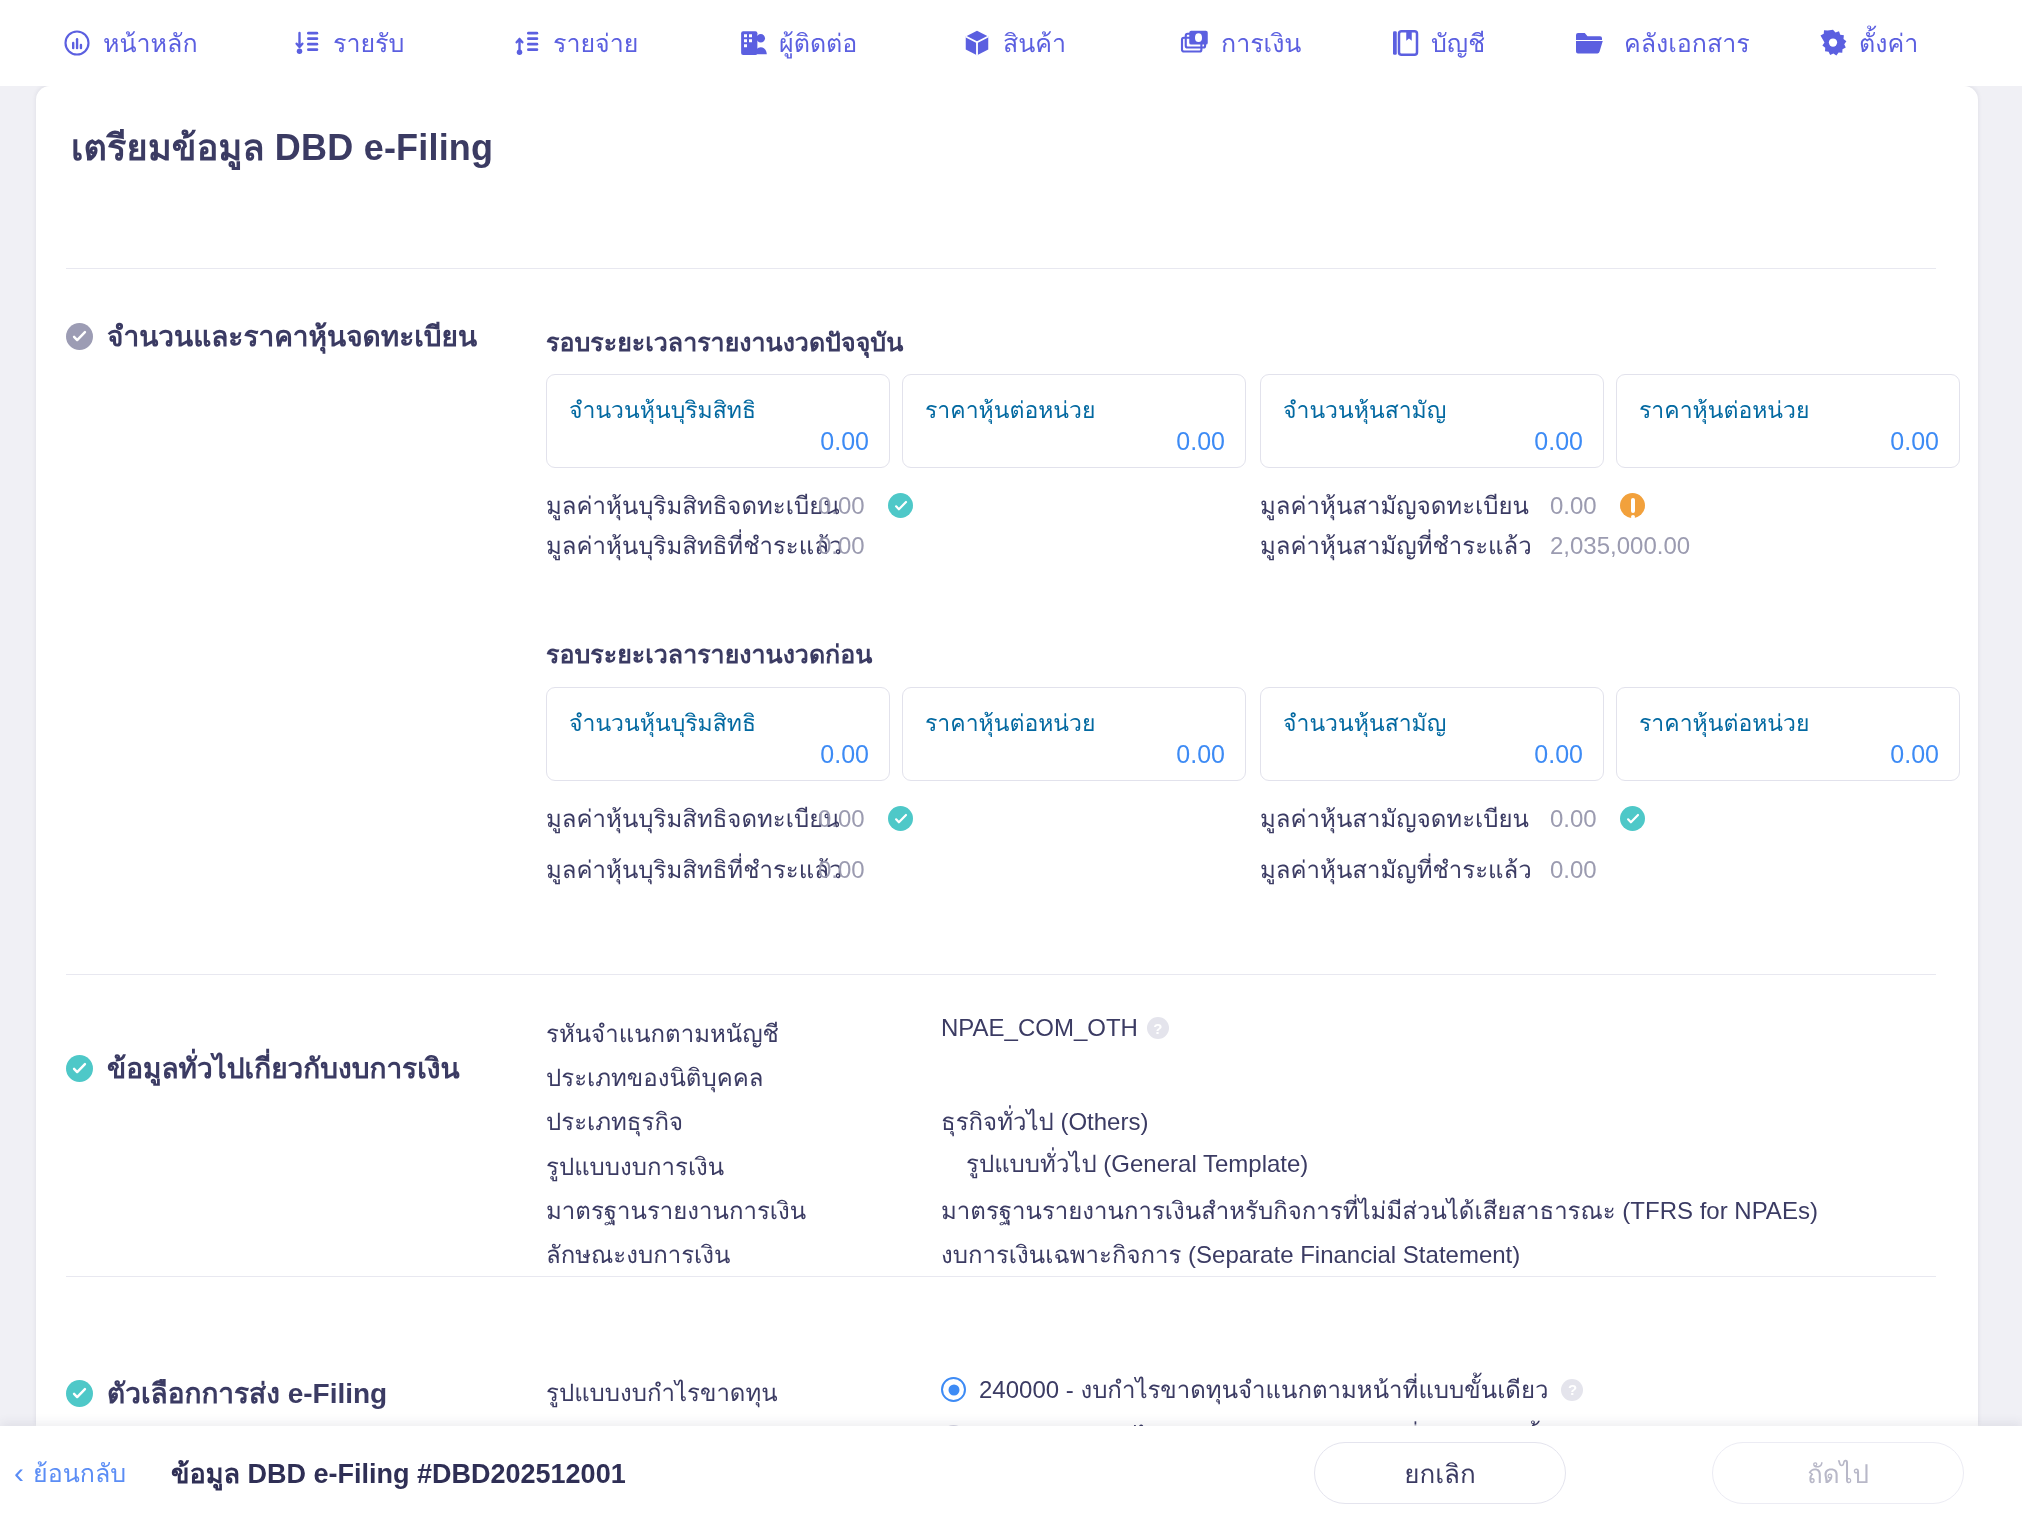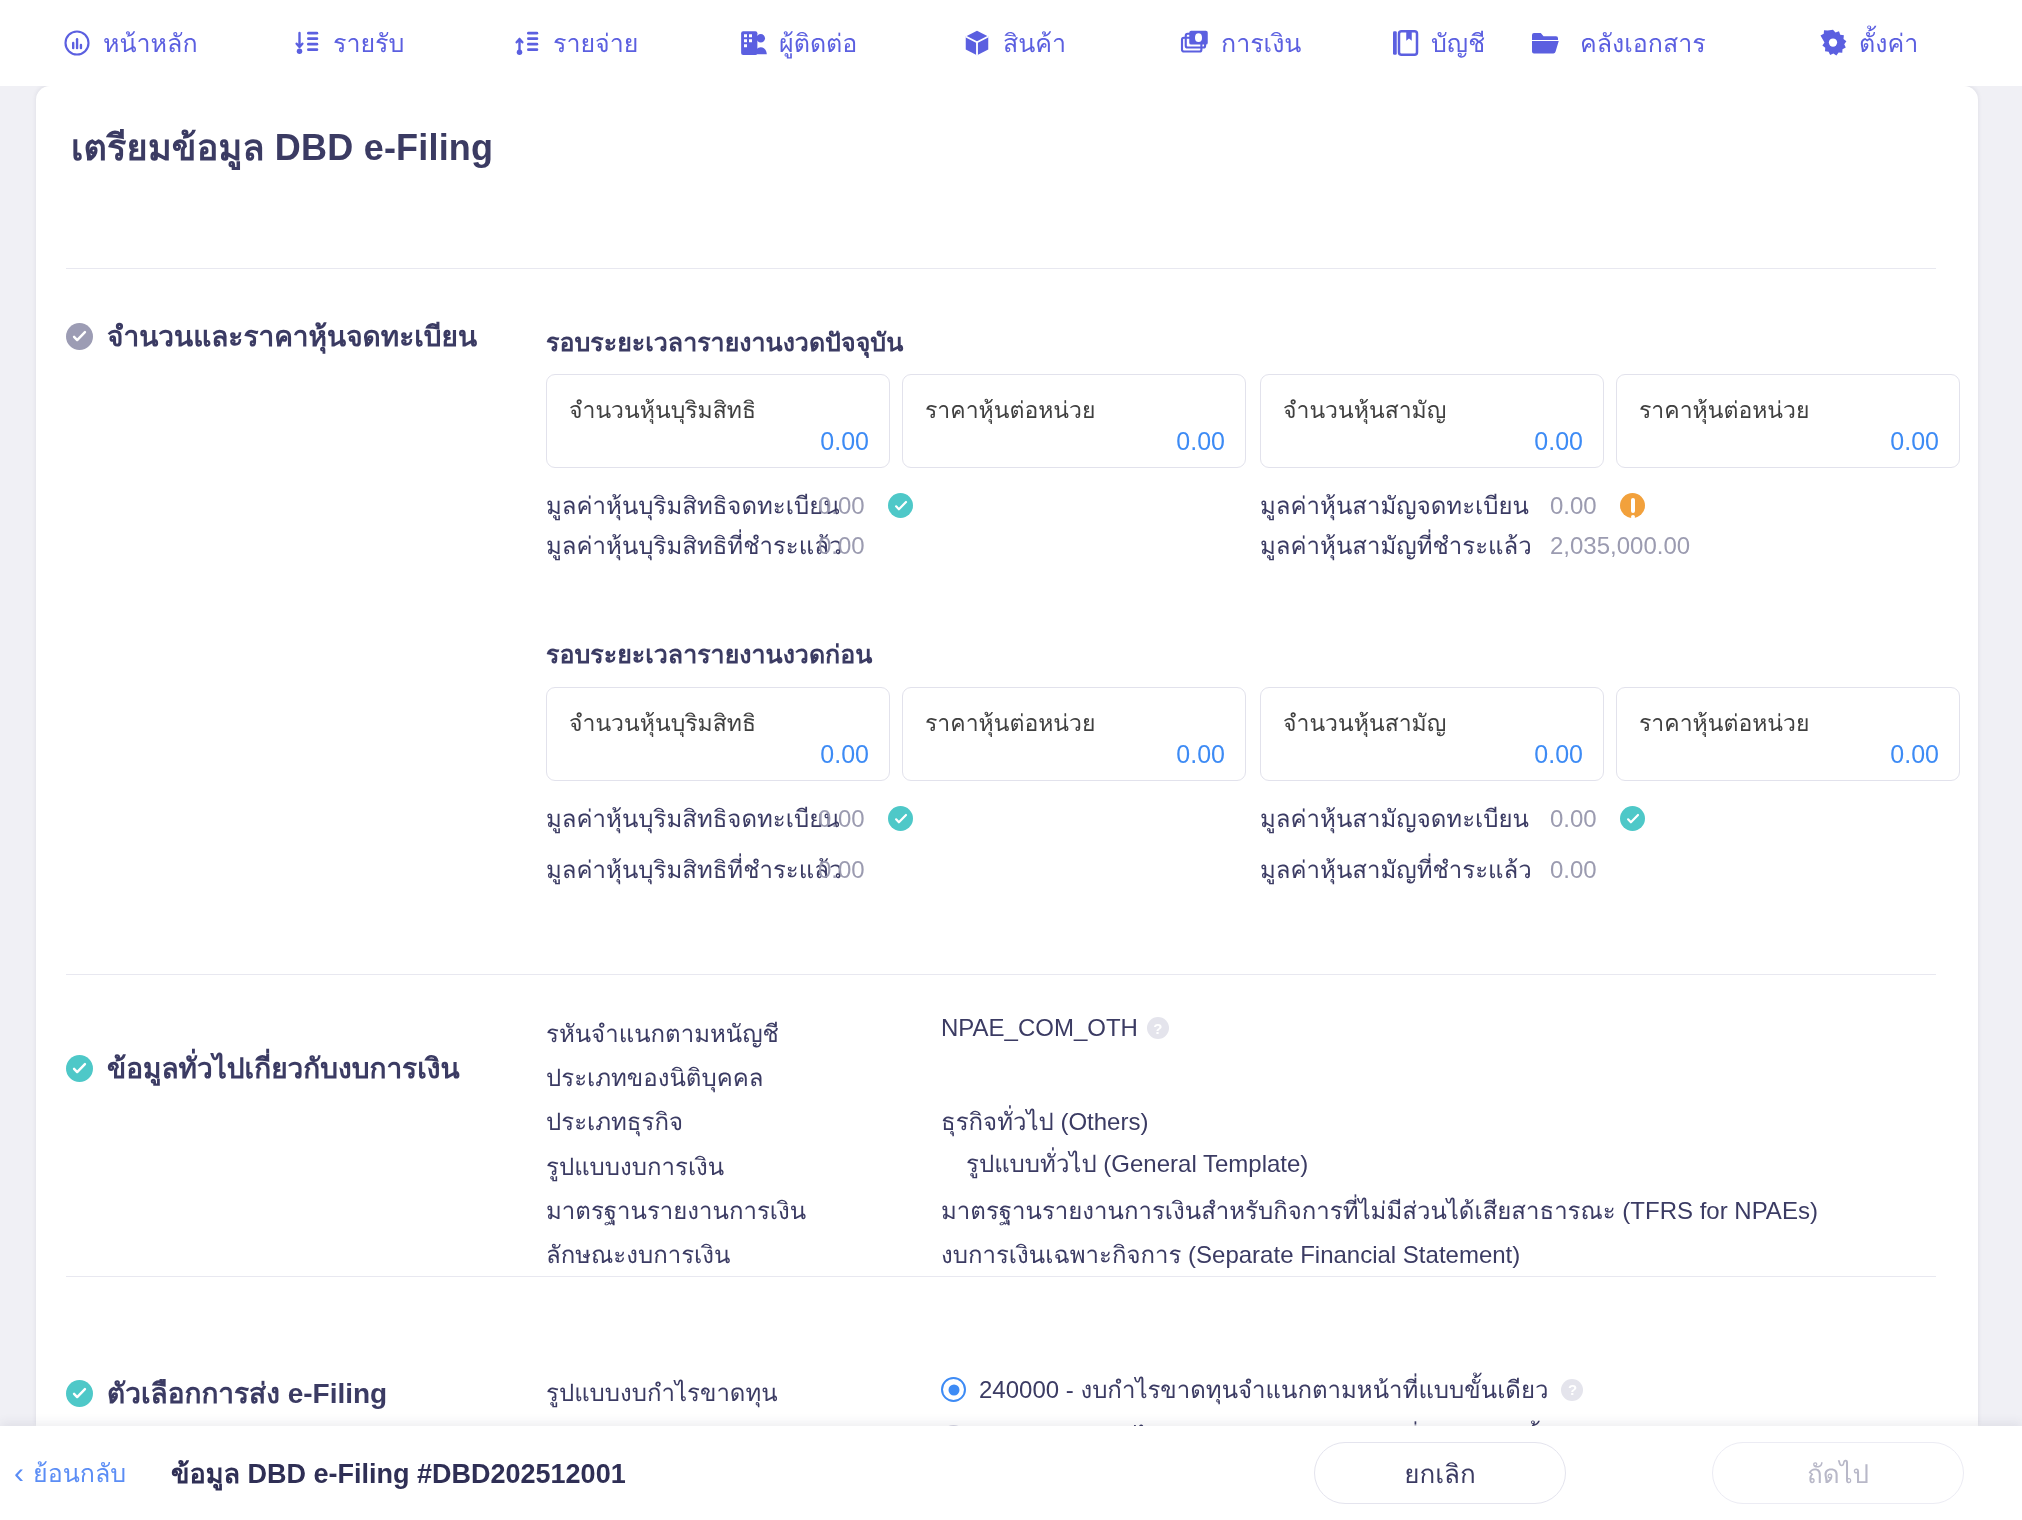--- a/index.html
+++ b/index.html
@@ -86,21 +86,21 @@
   
   .field {
     position: absolute;
     width: 344px; height: 94px;
     border: 1px solid #e2e2ec;
     border-radius: 9px;
     background: #fff;
   }
   .field .lbl {
     position: absolute; left: 22px; top: 17px;
-    font-size: 23px; color: #404040; white-space: nowrap;
+    font-size: 23px; color: #0369a1; white-space: nowrap;
   }
   .field .val {
     position: absolute; right: 20px; bottom: 11px;
     font-size: 25px; color: #3d8bf5;
   }
 
   
   .vrow { position: absolute; display: flex; align-items: center; white-space: nowrap; }
   .vrow .k { font-size: 24px; color: #3b3b63; }
   .vrow .v { font-size: 24px; color: #9b9bb0; }
@@ -257,21 +257,21 @@
     <div class="nav-item" style="position: absolute; left: 1390px;">
       <span class="nav-icon">
         <svg viewBox="0 0 24 24">
        <rect x="2.4" y="2.6" width="3" height="18.8" rx="1" fill="#5b5fe0"></rect>
        <rect x="7.2" y="2.6" width="14.4" height="18.8" rx="2" fill="none" stroke="#5b5fe0" stroke-width="2"></rect>
        <path d="M13 2.6h4.4v7.6L15.2 8.4 13 10.2z" fill="#5b5fe0"></path>
         </svg>
       </span>
       <span>บัญชี</span>
     </div>
-    <div class="nav-item" style="position: absolute; left: 1530px; gap: 20px;">
+    <div class="nav-item" style="position: absolute; left: 1574px; gap: 20px;">
       <span class="nav-icon">
         <svg viewBox="0 0 24 24">
        <path d="M1.6 5.6a1.6 1.6 0 011.6-1.6h5.4l2.2 2.6h10a1.6 1.6 0 011.6 1.6v1.4H1.6z" fill="#5b5fe0"></path>
        <path d="M1.6 10.4h21.4l-2.6 8.6a1.8 1.8 0 01-1.7 1.3H3.2a1.6 1.6 0 01-1.6-1.6z" fill="#5b5fe0"></path>
         </svg>
       </span>
       <span>คลังเอกสาร</span>
     </div>
     <div class="nav-item" style="position: absolute; left: 1818px;">
       <span class="nav-icon">

